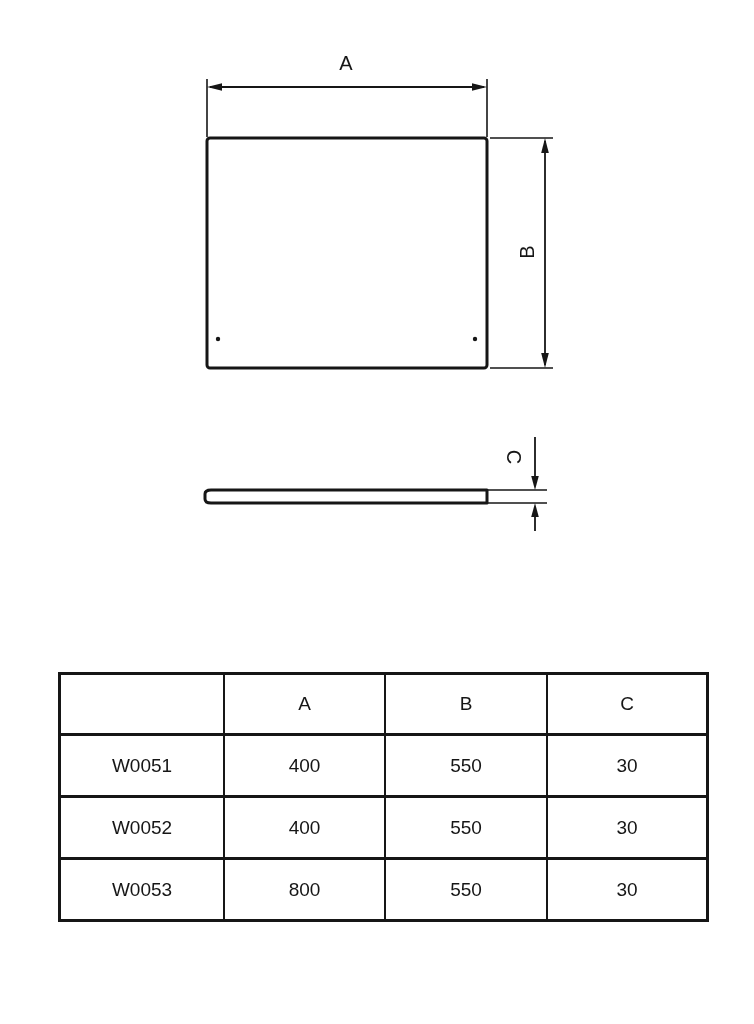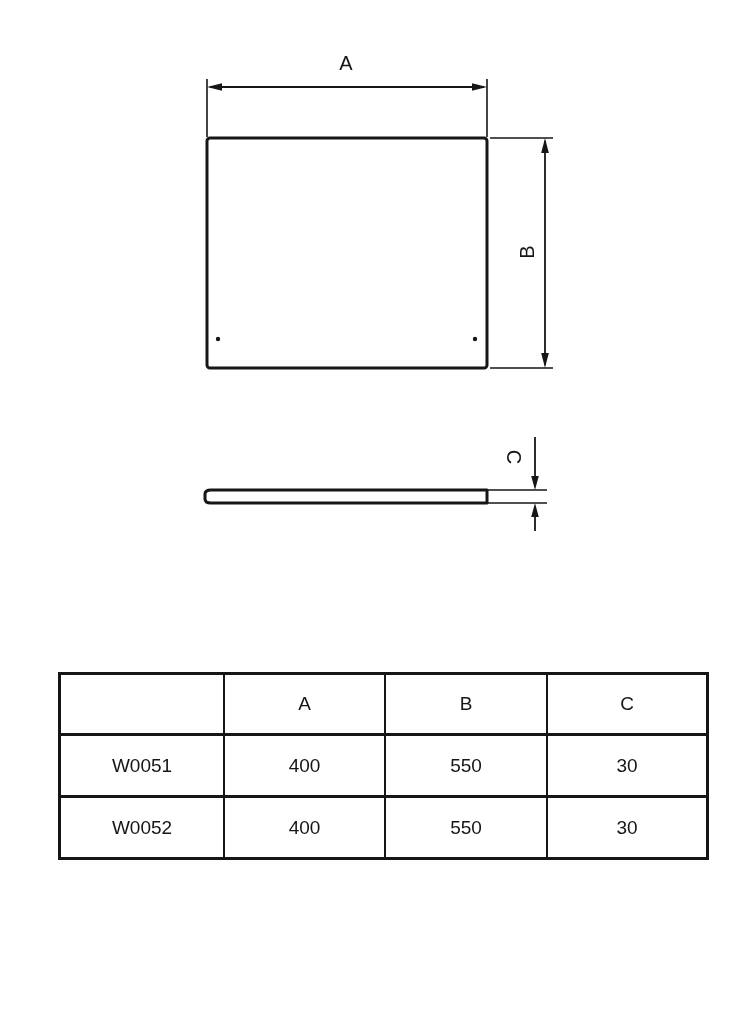--- a/index.html
+++ b/index.html
@@ -118,16 +118,22 @@
         <td>400</td>
         <td>550</td>
         <td>30</td>
       </tr>
       <tr class="row-data">
         <td>W0052</td>
         <td>400</td>
         <td>550</td>
         <td>30</td>
       </tr>
+      <tr class="row-data">
+        <td>W0053</td>
+        <td>800</td>
+        <td>550</td>
+        <td>30</td>
+      </tr>
     </tbody>
   </table>
 
 </div>
 
 </body></html>

